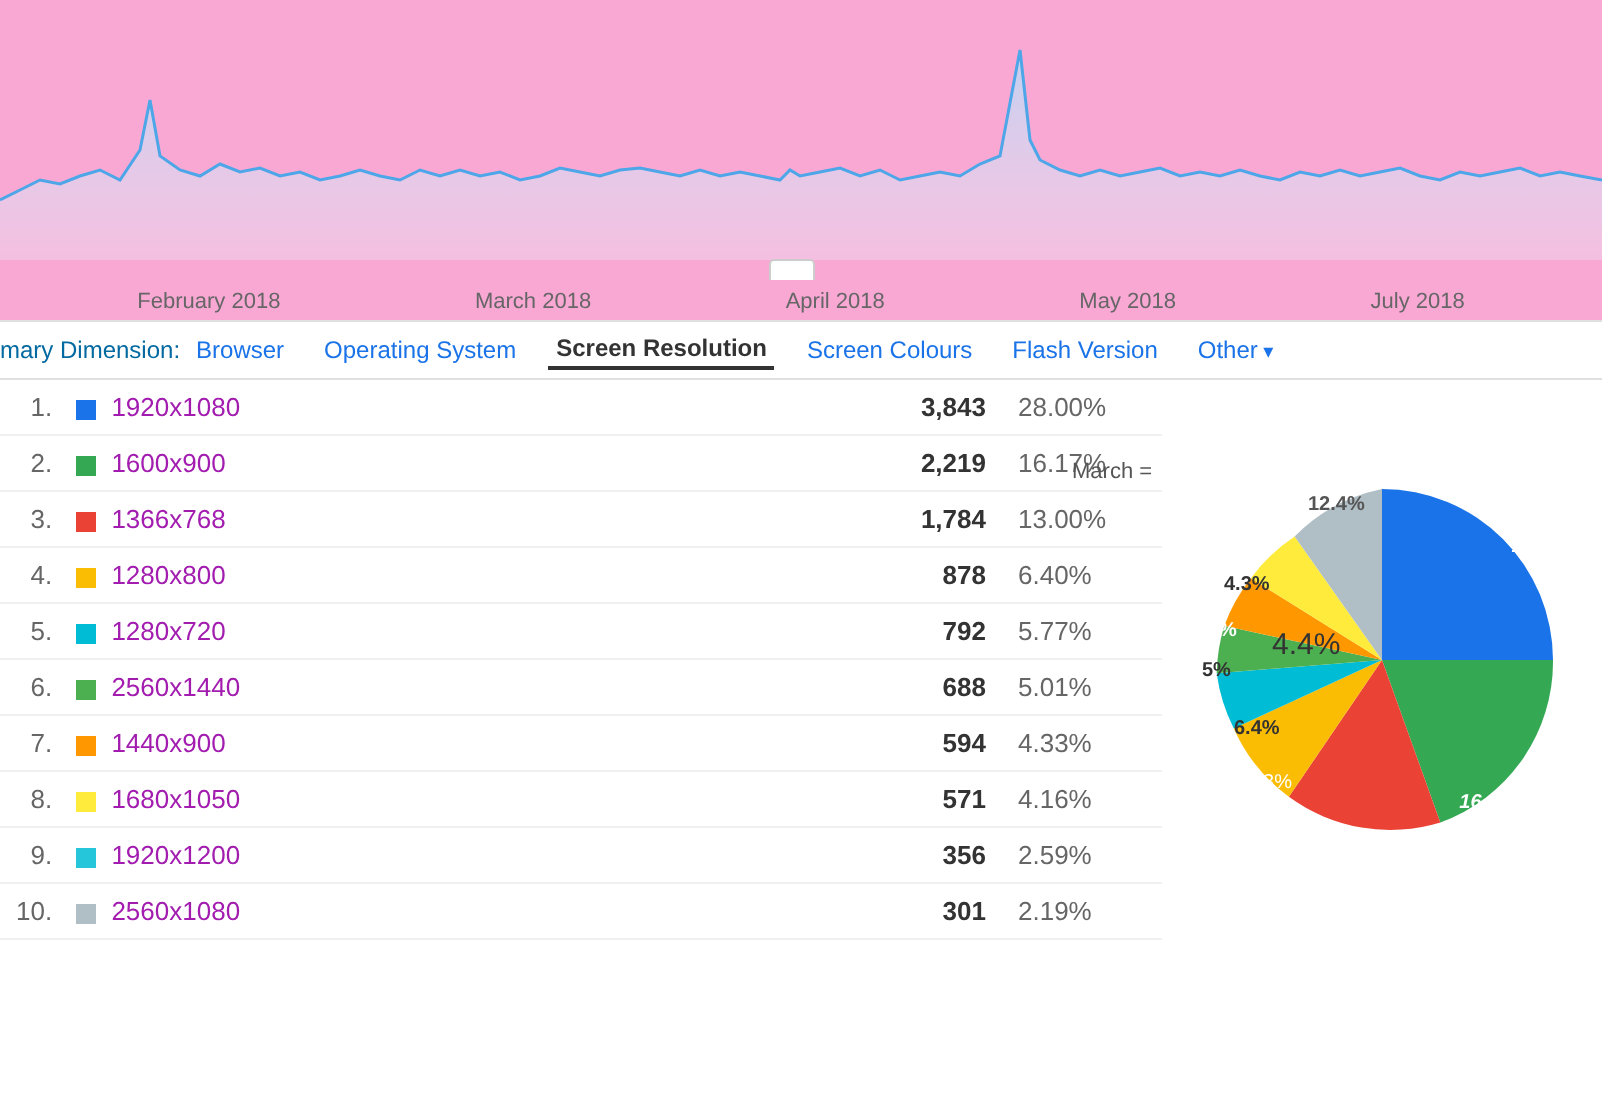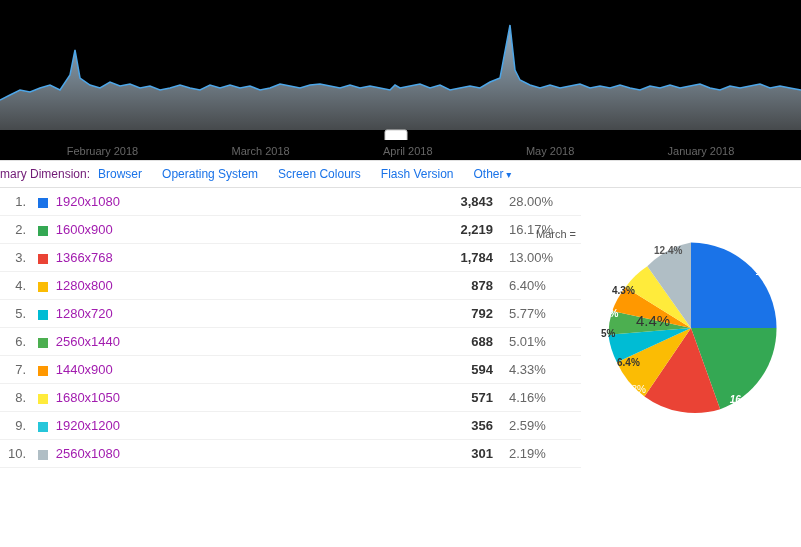--- a/index.html
+++ b/index.html
@@ -4,21 +4,21 @@
   <style>
     * { box-sizing: border-box; margin: 0; padding: 0; }
     body { font-family: Arial, sans-serif; font-size: 13px; color: #333; background: #fff; width: 801px; overflow: hidden; }
 
     
     .chart-area {
       width: 100%;
       height: 160px;
       position: relative;
       overflow: hidden;
-      background: #000000;
+      background: #f9a8d4;
     }
 
     .chart-svg {
       width: 100%;
       height: 140px;
     }
 
     .chart-labels {
       display: flex;
       justify-content: space-around;
@@ -31,21 +31,21 @@
     .nav-bar {
       display: flex;
       align-items: center;
       padding: 4px 0;
       border-bottom: 1px solid #e0e0e0;
       border-top: 1px solid #e0e0e0;
       font-size: 12px;
       color: #666;
     }
     .nav-label {
-      color: #701a75;
+      color: #0369a1;
       margin-right: 4px;
     }
     .nav-item {
       color: #1a73e8;
       margin-right: 12px;
       cursor: pointer;
       padding: 2px 4px;
     }
     .nav-item.active {
       color: #333;
@@ -143,28 +143,29 @@
     <path d="M0,100 L10,95 L20,90 L30,92 L40,88 L50,85 L60,90 L70,75 L75,50 L80,78 L90,85 L100,88 L110,82 L120,86 L130,84 L140,88 L150,86 L160,90 L170,88 L180,85 L190,88 L200,90 L210,85 L220,88 L230,85 L240,88 L250,86 L260,90 L270,88 L280,84 L290,86 L300,88 L310,85 L320,84 L330,86 L340,88 L350,85 L360,88 L370,86 L380,88 L390,90 L395,85 L400,88 L410,86 L420,84 L430,88 L440,85 L450,90 L460,88 L470,86 L480,88 L490,82 L500,78 L510,25 L515,70 L520,80 L530,85 L540,88 L550,85 L560,88 L570,86 L580,84 L590,88 L600,86 L610,88 L620,85 L630,88 L640,90 L650,86 L660,88 L670,85 L680,88 L690,86 L700,84 L710,88 L720,90 L730,86 L740,88 L750,86 L760,84 L770,88 L780,86 L790,88 L801,90" fill="none" stroke="#4da6e8" stroke-width="1.5"></path>
 
     <rect x="385" y="130" width="22" height="12" fill="#fff" stroke="#ccc" stroke-width="1" rx="2"></rect>
     <polygon points="393,142 396,148 399,142" fill="#fff" stroke="#ccc" stroke-width="1"></polygon>
   </svg>
   <div class="chart-labels">
     <span>February 2018</span>
     <span>March 2018</span>
     <span>April 2018</span>
     <span>May 2018</span>
-    <span>January 2018</span>
+    <span>July 2018</span>
   </div>
 </div>
 
 <div class="nav-bar">
   <span class="nav-label">mary Dimension:</span>
   <span class="nav-item">Browser</span>
   <span class="nav-item">Operating System</span>
+  <span class="nav-item active">Screen Resolution</span>
   <span class="nav-item">Screen Colours</span>
   <span class="nav-item">Flash Version</span>
   <span class="nav-item has-dropdown">Other</span>
 </div>
 
 <div class="main-content">
   <div class="table-section">
     <table>
       <tbody id="table-body">
       <tr>

